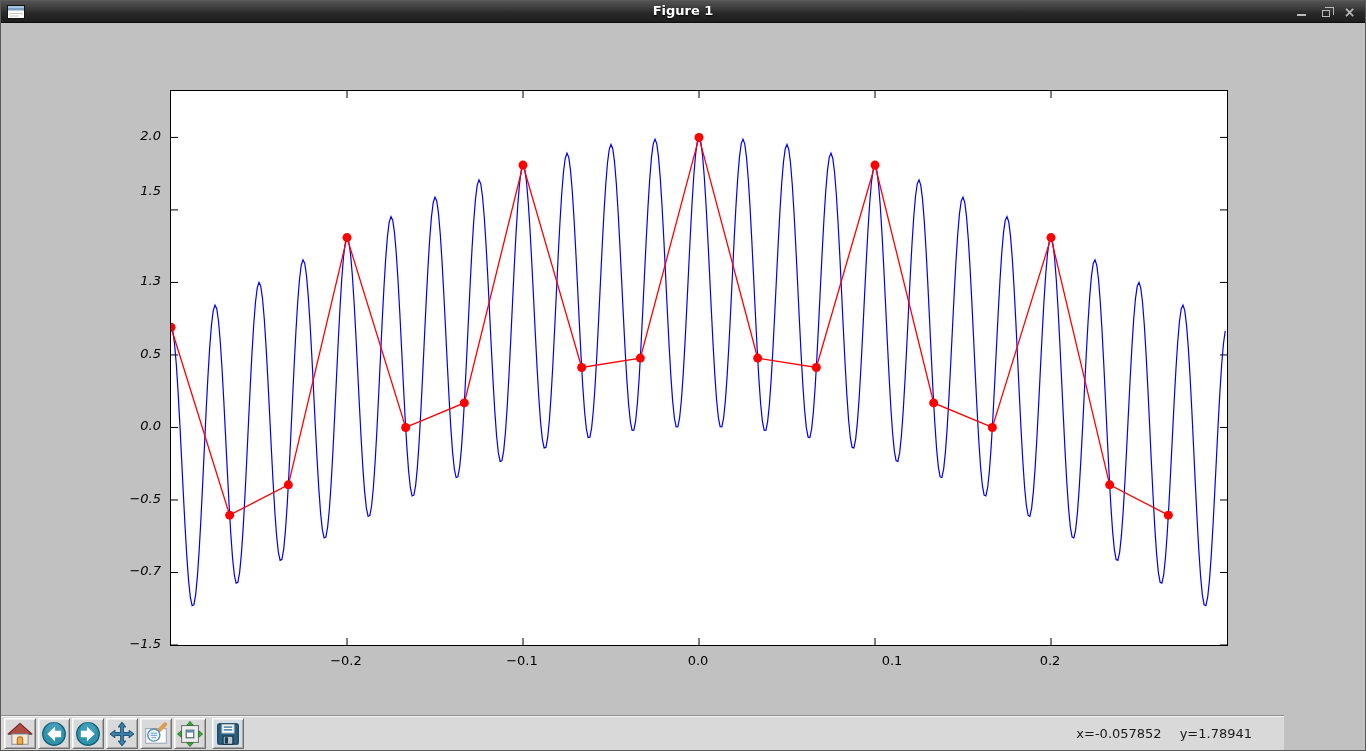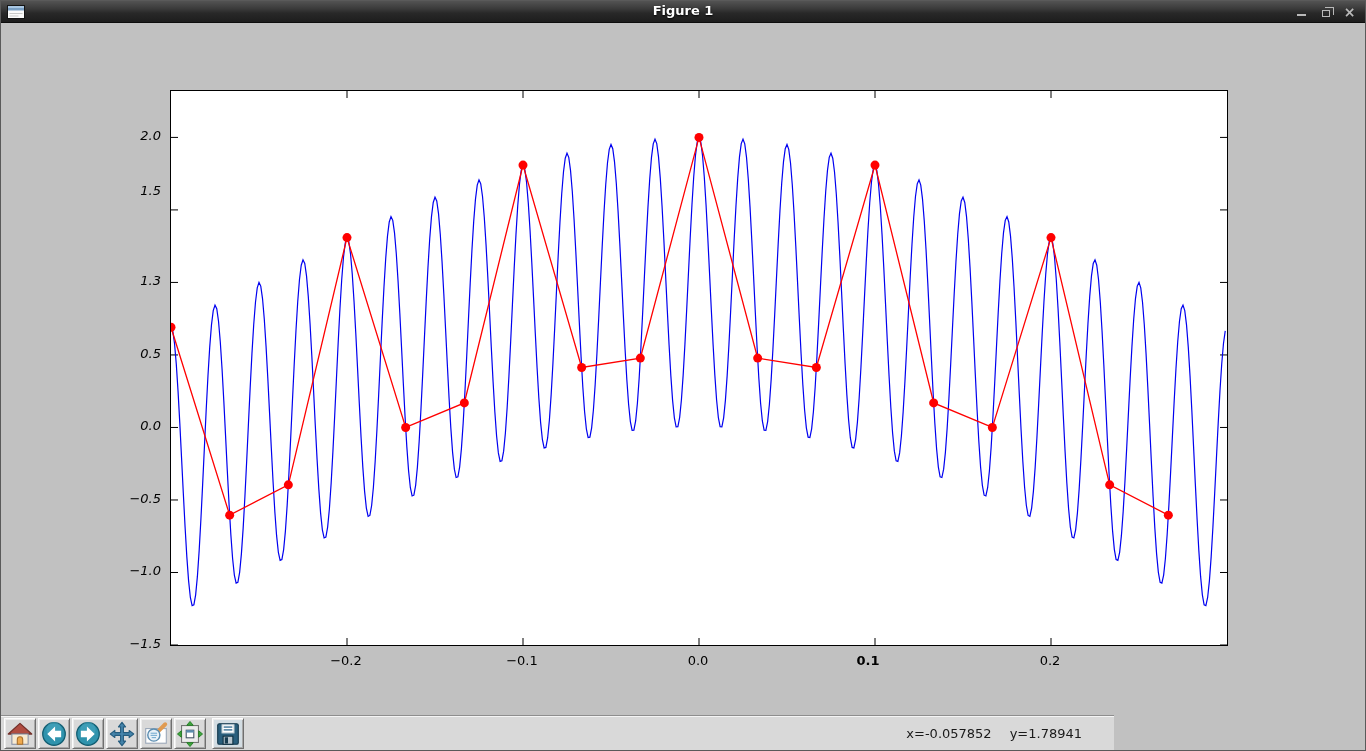--- a/index.html
+++ b/index.html
@@ -64,21 +64,21 @@
     position: absolute; width: 64px; text-align: center;
     font-size: 13px; color: #000; line-height: 15px;
   }
   .ytick-label {
     position: absolute; width: 60px; text-align: right;
     font-size: 13px; color: #000; line-height: 15px; font-style: italic;
   }
   
   .toolbar {
     position: absolute; bottom: 0; left: 0;
-    width: 1114px; height: 36px;
+    width: 1284px; height: 36px;
     background: #d9d9d9;
     border-top: 1px solid #8e8e8e;
     box-shadow: inset 0 1px 0 #f4f4f4;
     display: flex; align-items: center;
     padding: 0 0 0 4px;
   }
   .tool-btn {
     width: 32px; height: 31px;
     margin-right: 2px;
     padding: 0;
@@ -171,29 +171,29 @@
         <circle cx="762.66" cy="311.93" r="4.5" fill="#ff0000"></circle>
         <circle cx="821.34" cy="336.46" r="4.5" fill="#ff0000"></circle>
         <circle cx="880.00" cy="146.62" r="4.5" fill="#ff0000"></circle>
         <circle cx="938.66" cy="393.81" r="4.5" fill="#ff0000"></circle>
         <circle cx="997.34" cy="424.13" r="4.5" fill="#ff0000"></circle>
       </svg>
   </div>
 <div class="xtick-label" style="left: 314px; top: 630px;">−0.2</div>
     <div class="xtick-label" style="left: 490px; top: 630px;">−0.1</div>
     <div class="xtick-label" style="left: 666px; top: 630px;">0.0</div>
-    <div class="xtick-label" style="left: 836px; top: 630px; font-weight: bold;">0.1</div>
+    <div class="xtick-label" style="left: 860px; top: 630px;">0.1</div>
     <div class="xtick-label" style="left: 1018px; top: 630px;">0.2</div>
     <div class="ytick-label" style="left: 101px; top: 105.408px;">2.0</div>
     <div class="ytick-label" style="left: 101px; top: 160px;">1.5</div>
     <div class="ytick-label" style="left: 101px; top: 250.435px;">1.3</div>
     <div class="ytick-label" style="left: 101px; top: 322.948px;">0.5</div>
     <div class="ytick-label" style="left: 101px; top: 395.461px;">0.0</div>
     <div class="ytick-label" style="left: 101px; top: 467.974px;">−0.5</div>
-    <div class="ytick-label" style="left: 101px; top: 540.487px;">−1.0</div>
+    <div class="ytick-label" style="left: 101px; top: 540.487px;">−0.7</div>
     <div class="ytick-label" style="left: 101px; top: 613px;">−1.5</div>
   </div>
 
 <div class="toolbar">
 
   <button class="tool-btn" title="">
     <svg width="26" height="26" viewBox="0 0 24 24">
       <polygon points="12,2.2 22.8,12 1.2,12" fill="#b04c41" stroke="#73302a" stroke-width="1.2" stroke-linejoin="round"></polygon>
       <rect x="4.5" y="12" width="15" height="9.5" fill="#f7ead2" stroke="#8a93a8"></rect>
       <path d="M9.5 21.5 v-4.3 a2.5 2.6 0 0 1 5 0 v4.3 z" fill="#efa94e" stroke="#a96f2a"></path>

